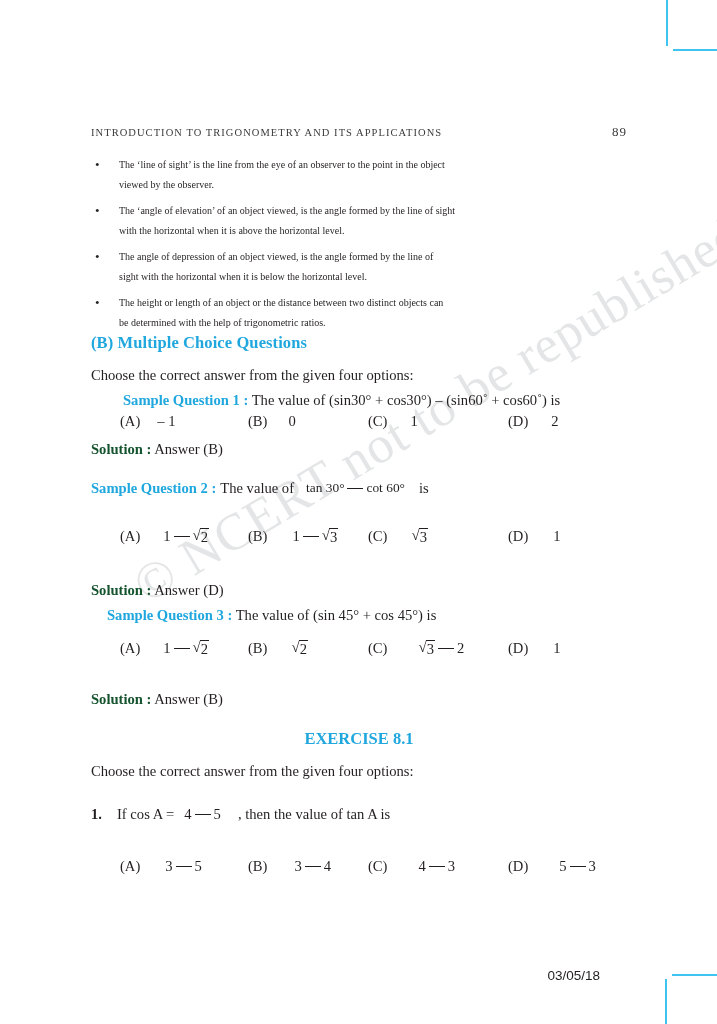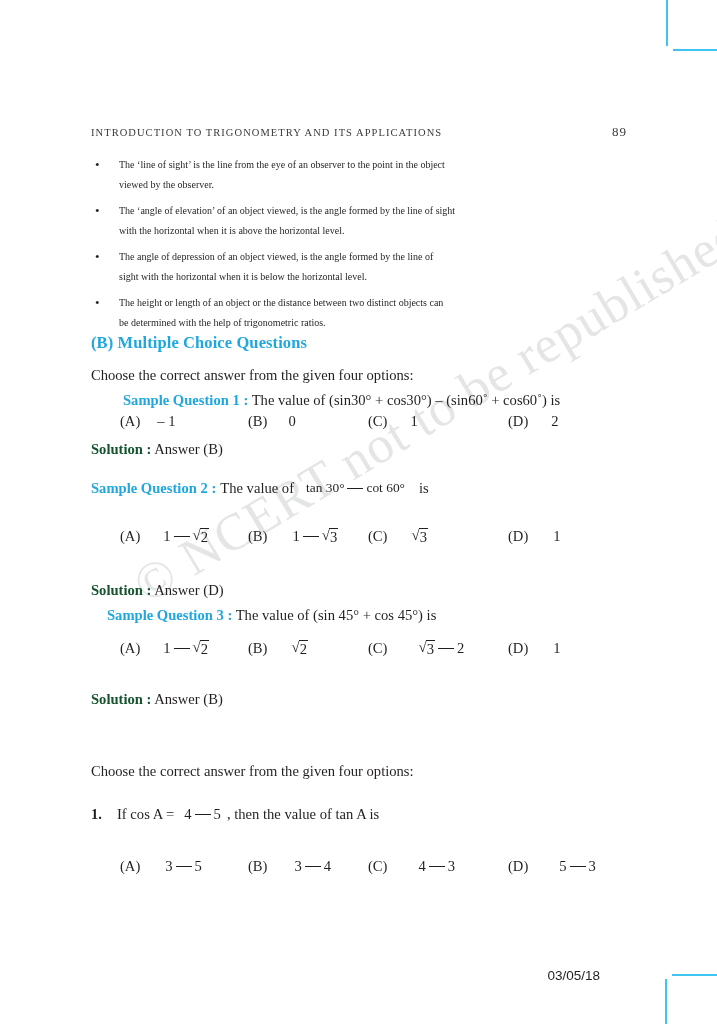--- a/index.html
+++ b/index.html
@@ -377,33 +377,34 @@
       <span class="opt-tag">(D)</span>
       <span class="opt-val" style="margin-left:19px;">1</span>
     </div>
   </div>
 
   <div class="line" style="left:0; top:689px;">
     <span class="sollabel">Solution :</span>
     <span>Answer (B)</span>
   </div>
 
+  <div class="exercise-heading">EXERCISE 8.1</div>
 
   <div class="line" style="left:0; top:761px;">Choose the correct answer from the given four options:</div>
 
   <div class="qnum" style="top:806px;">1.</div>
 
   <div class="qbody" style="top:806px;">
     <span>If cos A =</span>
     <span class="frac" style="margin-left:7px;">
       <span class="num">4</span>
       <span class="bar"></span>
       <span class="den">5</span>
     </span>
-    <span style="margin-left:1px;font-family:Liberation Serif, serif;">, then the value of tan A is</span>
+    <span style="margin-left:12px;font-family:Liberation Serif, serif;">, then the value of tan A is</span>
   </div>
 
   <div class="opts" style="top:858px;">
     <div class="opt o-a">
       <span class="opt-tag">(A)</span>
       <span class="frac" style="margin-left:16px;">
         <span class="num">3</span>
         <span class="bar"></span>
         <span class="den">5</span>
       </span>

